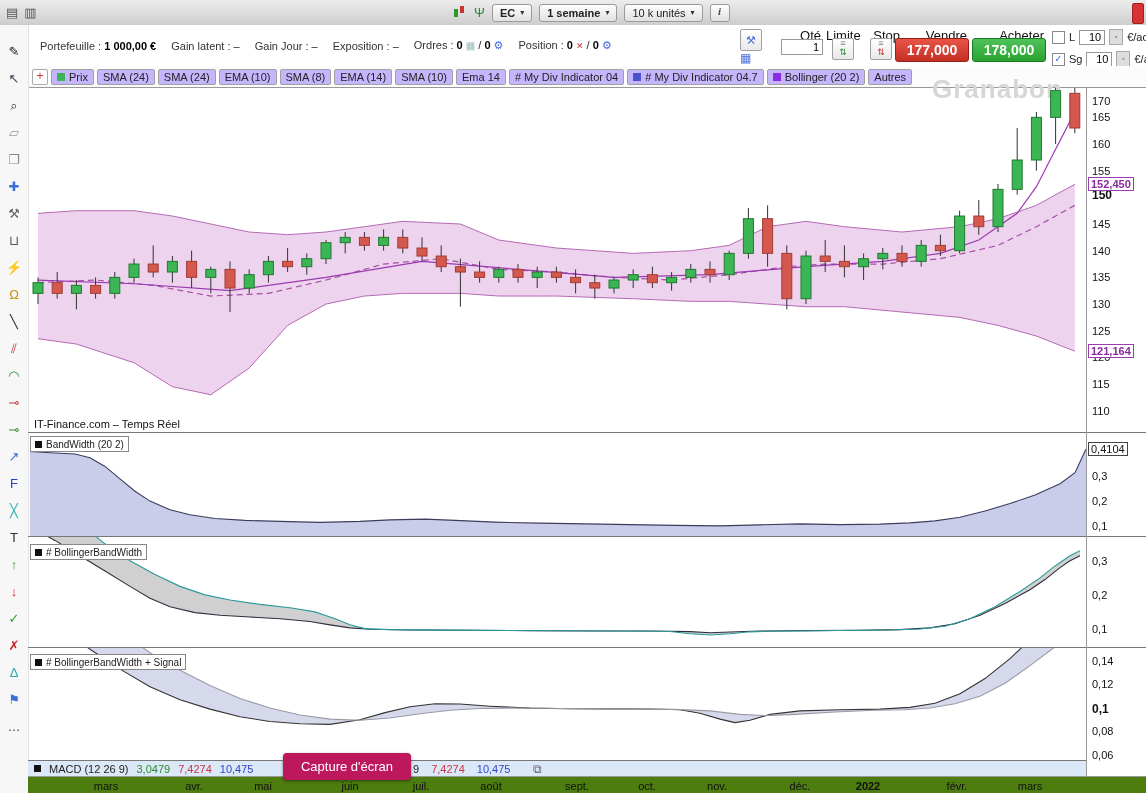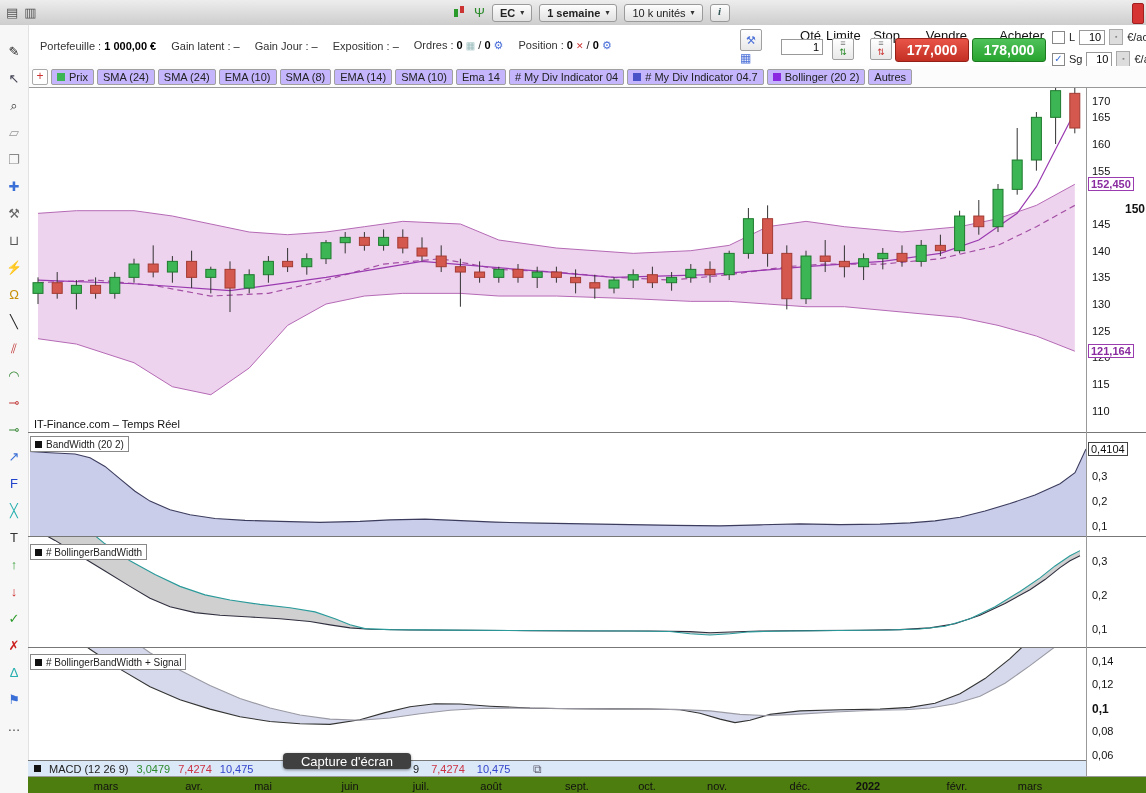--- a/index.html
+++ b/index.html
@@ -91,21 +91,21 @@
            border-top:1px solid #777;display:flex;align-items:center;gap:8px;padding-left:6px;box-sizing:border-box}
   .mval1{color:#2e8b2e}.mval2{color:#cc3344}.mval3{color:#3344cc}
   #macdtail{position:absolute;left:385px;top:2px;display:flex;gap:12px}
   .winicon{position:absolute;left:505px;top:1px;color:#667;font-size:12px;cursor:pointer}
 
   
   #months{position:absolute;left:28px;top:776px;width:1118px;height:17px;background:#4d7c0f;border-top:1px solid #999}
   .month{position:absolute;top:3px;font-size:11px;color:#111;transform:translateX(-50%)}
   .monthbold{font-weight:bold}
 
-  #tooltip{position:absolute;left:283px;top:753px;width:128px;height:16px;background:#404040;color:#fff;
+  #tooltip{position:absolute;left:283px;top:753px;width:128px;height:27px;background:#be185d;color:#fff;
            border-radius:4px;display:flex;align-items:center;justify-content:center;font-size:13px;
            box-shadow:0 1px 3px rgba(0,0,0,.45);z-index:9}
 </style>
 </head>
 <body>
 
 <div id="app">
 
   <div id="topbar">
     <span class="tb-icon">▤</span>
@@ -265,20 +265,21 @@
       <div class="tool" style="top: 503px; color: rgb(51, 51, 51);">T</div>
       <div class="tool" style="top: 530px; color: rgb(42, 154, 42);">↑</div>
       <div class="tool" style="top: 557px; color: rgb(204, 34, 34);">↓</div>
       <div class="tool" style="top: 584px; color: rgb(42, 154, 42);">✓</div>
       <div class="tool" style="top: 611px; color: rgb(204, 34, 34);">✗</div>
       <div class="tool" style="top: 638px; color: rgb(42, 176, 176);">Δ</div>
       <div class="tool" style="top: 665px; color: rgb(58, 111, 216);">⚑</div>
       <div class="tool" style="top: 692px; color: rgb(68, 68, 68);">…</div>
     </div>
 
+  <div id="watermark">Granabon</div>
   <svg id="svg-price" class="panel" width="1056" height="343">
       <polygon points="8,125.35769828926905 46.4,122.69051321928461 104,122.69051321928461 142.4,128.0248833592535 180.79999999999998,136.02643856920685 219.2,144.0279937791602 257.6,146.69517884914464 296,144.0279937791602 334.4,138.6936236391913 372.8,133.3592534992224 430.4,136.02643856920685 468.79999999999995,152.02954898911355 526.4,160.03110419906687 603.1999999999999,165.36547433903579 660.8,162.69828926905132 699.1999999999999,157.36391912908243 737.6,138.6936236391913 776,133.3592534992224 814.4,138.6936236391913 872,144.0279937791602 929.5999999999999,138.6936236391913 968,130.69206842923796 1006.4,117.35614307931571 1044.8,96.28538102643864 1044.8,263.1978227060654 1006.4,248.04821150855366 968,237.37947122861587 929.5999999999999,229.37791601866252 872,224.04354587869364 814.4,218.70917573872472 776,218.70917573872472 737.6,216.04199066874028 699.1999999999999,213.37480559875584 660.8,213.37480559875584 603.1999999999999,210.7076205287714 526.4,208.04043545878696 468.79999999999995,208.04043545878696 430.4,205.3732503888025 372.8,205.3732503888025 334.4,208.04043545878696 296,216.04199066874028 257.6,237.37947122861587 219.2,280.054432348367 180.79999999999998,306.72628304821154 142.4,298.72472783825816 104,274.72006220839813 46.4,256.049766718507 8,250.7153965785381" fill="#eed3ee"></polygon>
       <polyline points="8,125.35769828926905 46.4,122.69051321928461 104,122.69051321928461 142.4,128.0248833592535 180.79999999999998,136.02643856920685 219.2,144.0279937791602 257.6,146.69517884914464 296,144.0279937791602 334.4,138.6936236391913 372.8,133.3592534992224 430.4,136.02643856920685 468.79999999999995,152.02954898911355 526.4,160.03110419906687 603.1999999999999,165.36547433903579 660.8,162.69828926905132 699.1999999999999,157.36391912908243 737.6,138.6936236391913 776,133.3592534992224 814.4,138.6936236391913 872,144.0279937791602 929.5999999999999,138.6936236391913 968,130.69206842923796 1006.4,117.35614307931571 1044.8,96.28538102643864" fill="none" stroke="#b56ab5" stroke-width="1"></polyline>
       <polyline points="8,250.7153965785381 46.4,256.049766718507 104,274.72006220839813 142.4,298.72472783825816 180.79999999999998,306.72628304821154 219.2,280.054432348367 257.6,237.37947122861587 296,216.04199066874028 334.4,208.04043545878696 372.8,205.3732503888025 430.4,205.3732503888025 468.79999999999995,208.04043545878696 526.4,208.04043545878696 603.1999999999999,210.7076205287714 660.8,213.37480559875584 699.1999999999999,213.37480559875584 737.6,216.04199066874028 776,218.70917573872472 814.4,218.70917573872472 872,224.04354587869364 929.5999999999999,229.37791601866252 968,237.37947122861587 1006.4,248.04821150855366 1044.8,263.1978227060654" fill="none" stroke="#b56ab5" stroke-width="1"></polyline>
       <polyline points="8,194.7045101088647 65.6,192.03732503888025 123.19999999999999,197.37169517884917 180.79999999999998,208.04043545878696 238.39999999999998,205.3732503888025 296,192.03732503888025 353.59999999999997,176.03421461897358 411.2,170.69984447900467 468.79999999999995,181.36858475894246 526.4,184.0357698289269 584,189.3701399688958 641.6,192.03732503888025 699.1999999999999,186.70295489891137 756.8,178.70139968895802 795.1999999999999,176.03421461897358 852.8,176.03421461897358 910.4,170.69984447900467 968,157.36391912908243 1006.4,138.6936236391913 1044.8,117.35614307931571" fill="none" stroke="#a34fa3" stroke-width="1.2" stroke-dasharray="6,4"></polyline>
       <polyline points="8,192.03732503888025 104,195.77138413685844 200,202.70606531881805 296,189.3701399688958 392,173.3670295489891 488,181.36858475894246 584,189.3701399688958 680,186.70295489891137 776,178.70139968895802 852.8,173.3670295489891 910.4,165.36547433903579 948.8,152.02954898911355 987.1999999999999,125.35769828926905 1006.4,98.68584758942458 1025.6,61.345256609642306 1044.8,24.004665629860032" fill="none" stroke="#9a3ab0" stroke-width="1.2"></polyline>
       <line x1="8" y1="189.3701399688958" x2="8" y2="216.04199066874028" stroke="#333" stroke-width="1"></line>
       <rect x="3" y="194.7045101088647" width="10" height="10.668740279937794" fill="#3cb554" stroke="#1e7a2e" stroke-width="1"></rect>
       <line x1="27.2" y1="184.0357698289269" x2="27.2" y2="210.7076205287714" stroke="#333" stroke-width="1"></line>
       <rect x="22.2" y="194.7045101088647" width="10" height="10.668740279937794" fill="#d4584e" stroke="#a23b33" stroke-width="1"></rect>
@@ -417,21 +418,21 @@
   <span class="pchip" style="left:30px;top:654px">
     <span class="sq"></span>
     <span># BollingerBandWidth + Signal</span>
   </span>
 
   <div class="axis" id="axis-price">
       <div class="tick" style="top: -3.33281px; margin-top: 10px;">170</div>
       <div class="tick" style="top: 23.339px;">165</div>
       <div class="tick" style="top: 50.0109px;">160</div>
       <div class="tick" style="top: 76.6827px;">155</div>
-      <div class="tick boldtick" style="top: 114px; margin-left: 33px;">150</div>
+      <div class="tick boldtick" style="top: 100px;">150</div>
       <div class="tick" style="top: 130.026px;">145</div>
       <div class="tick" style="top: 156.698px;">140</div>
       <div class="tick" style="top: 183.37px;">135</div>
       <div class="tick" style="top: 210.042px;">130</div>
       <div class="tick" style="top: 236.714px;">125</div>
       <div class="tick" style="top: 263.386px;">120</div>
       <div class="tick" style="top: 290.058px;">115</div>
       <div class="tick" style="top: 316.729px;">110</div>
       <div class="ptag" style="top: 89.2854px;">152,450</div>
       <div class="ptag" style="top: 256.176px;">121,164</div>

